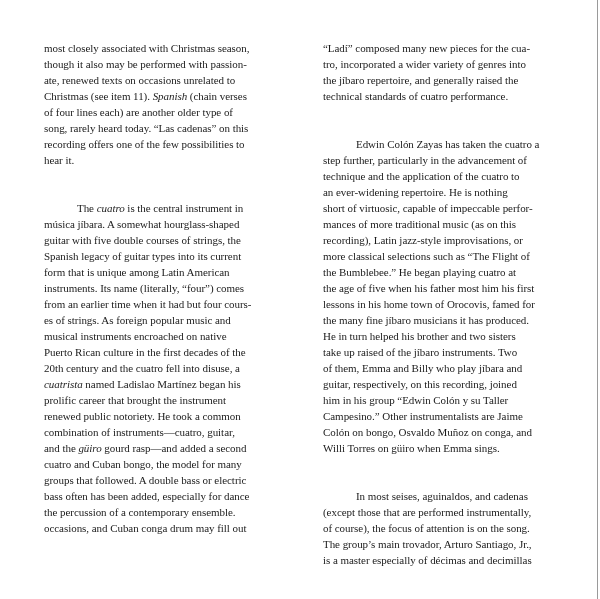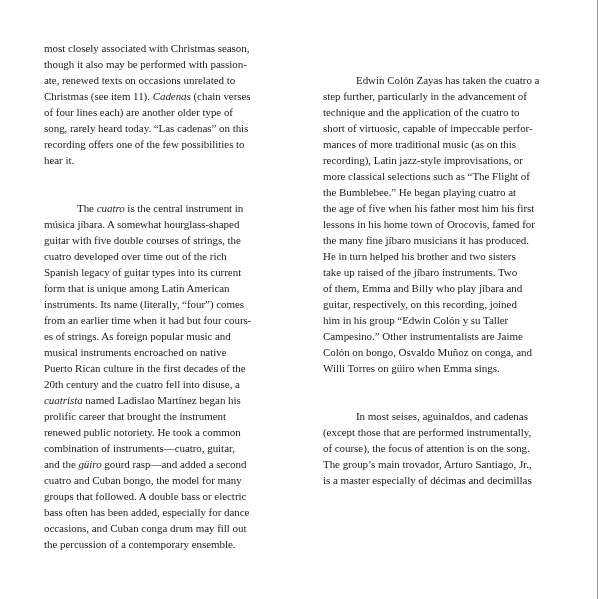--- a/index.html
+++ b/index.html
@@ -19,59 +19,65 @@
 </head>
 <body>
 
 <div class="edge"></div>
 
 <div class="col col-left">
   <div>
       <div class="line">most closely associated with Christmas season,</div>
       <div class="line">though it also may be performed with passion-</div>
       <div class="line">ate, renewed texts on occasions unrelated to</div>
-      <div class="line">Christmas (see item 11).  <em>Cadenas</em> (chain verses</div>
+      <div class="line">Christmas (see item 11).  <em>Spanish</em> (chain verses</div>
       <div class="line">of four lines each) are another older type of</div>
       <div class="line">song, rarely heard today.  “Las cadenas” on this</div>
       <div class="line">recording offers one of the few possibilities to</div>
       <div class="line">hear it.</div>
     </div>
   <div class="gap-lg"></div>
   <div>
       <div class="line indent">The <em>cuatro</em> is the central instrument in</div>
       <div class="line">música jíbara.  A somewhat hourglass-shaped</div>
       <div class="line">guitar with five double courses of strings, the</div>
-      <div class="line">cuatro developed over time out of the rich</div>
       <div class="line">Spanish legacy of guitar types into its current</div>
       <div class="line">form that is unique among Latin American</div>
       <div class="line">instruments.  Its name (literally, “four”) comes</div>
       <div class="line">from an earlier time when it had but four cours-</div>
       <div class="line">es of strings.  As foreign popular music and</div>
       <div class="line">musical instruments encroached on native</div>
       <div class="line">Puerto Rican culture in the first decades of the</div>
       <div class="line">20th century and the cuatro fell into disuse, a</div>
       <div class="line"><em>cuatrista</em> named Ladislao Martínez began his</div>
       <div class="line">prolific career that brought the instrument</div>
       <div class="line">renewed public notoriety.  He took a common</div>
       <div class="line">combination of instruments—cuatro, guitar,</div>
       <div class="line">and the <em>güiro</em> gourd rasp—and added a second</div>
       <div class="line">cuatro and Cuban bongo, the model for many</div>
       <div class="line">groups that followed.  A double bass or electric</div>
       <div class="line">bass often has been added, especially for dance</div>
+      <div class="line">the percussion of a contemporary ensemble.</div>
       <div class="line">occasions, and Cuban conga drum may fill out</div>
-      <div class="line">the percussion of a contemporary ensemble.</div>
     </div>
 </div>
 
 <div class="col col-right">
+  <div>
+      <div class="line">“Ladí” composed many new pieces for the cua-</div>
+      <div class="line">tro, incorporated a wider variety of genres into</div>
+      <div class="line">the jíbaro repertoire, and generally raised the</div>
+      <div class="line">technical standards of cuatro performance.</div>
+    </div>
   <div class="gap-lg"></div>
   <div>
       <div class="line indent">Edwin Colón Zayas has taken the cuatro a</div>
       <div class="line">step further, particularly in the advancement of</div>
       <div class="line">technique and the application of the cuatro to</div>
+      <div class="line">an ever-widening repertoire.  He is nothing</div>
       <div class="line">short of virtuosic, capable of impeccable perfor-</div>
       <div class="line">mances of more traditional music (as on this</div>
       <div class="line">recording), Latin jazz-style improvisations, or</div>
       <div class="line">more classical selections such as “The Flight of</div>
       <div class="line">the Bumblebee.”  He began playing cuatro at</div>
       <div class="line">the age of five when his father most him his first</div>
       <div class="line">lessons in his home town of Orocovis, famed for</div>
       <div class="line">the many fine jíbaro musicians it has produced.</div>
       <div class="line">He in turn helped his brother and two sisters</div>
       <div class="line">take up raised of the jíbaro instruments.  Two</div>

